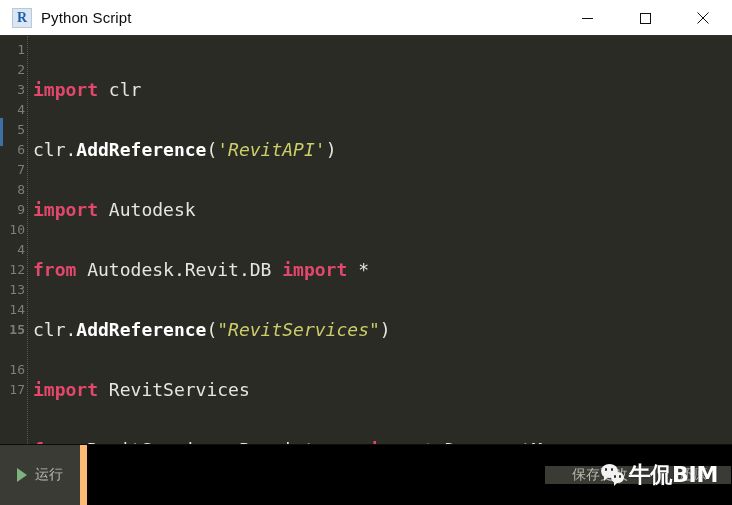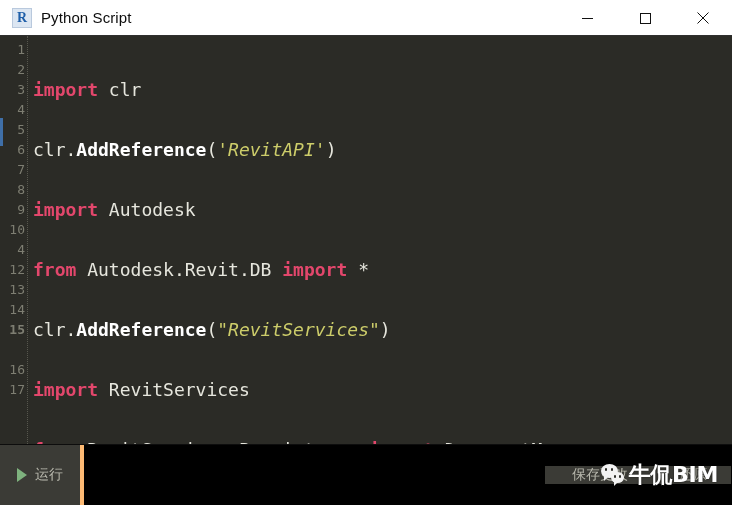--- a/index.html
+++ b/index.html
@@ -150,21 +150,21 @@
     position: relative;
     border-top: 1px solid #0d0d0d;
   }
   .run-btn {
     width: 80px;
     background: #3b3b36;
     display: flex;
     align-items: center;
     justify-content: center;
     gap: 8px;
-    border-right: 4px solid #fdba74;
+    border-right: 7px solid #fdba74;
   }
   .play-tri {
     width: 0;
     height: 0;
     border-left: 10px solid #7eb27e;
     border-top: 7px solid transparent;
     border-bottom: 7px solid transparent;
   }
   .btn-label {
     font-family: "DejaVu Sans", sans-serif;

